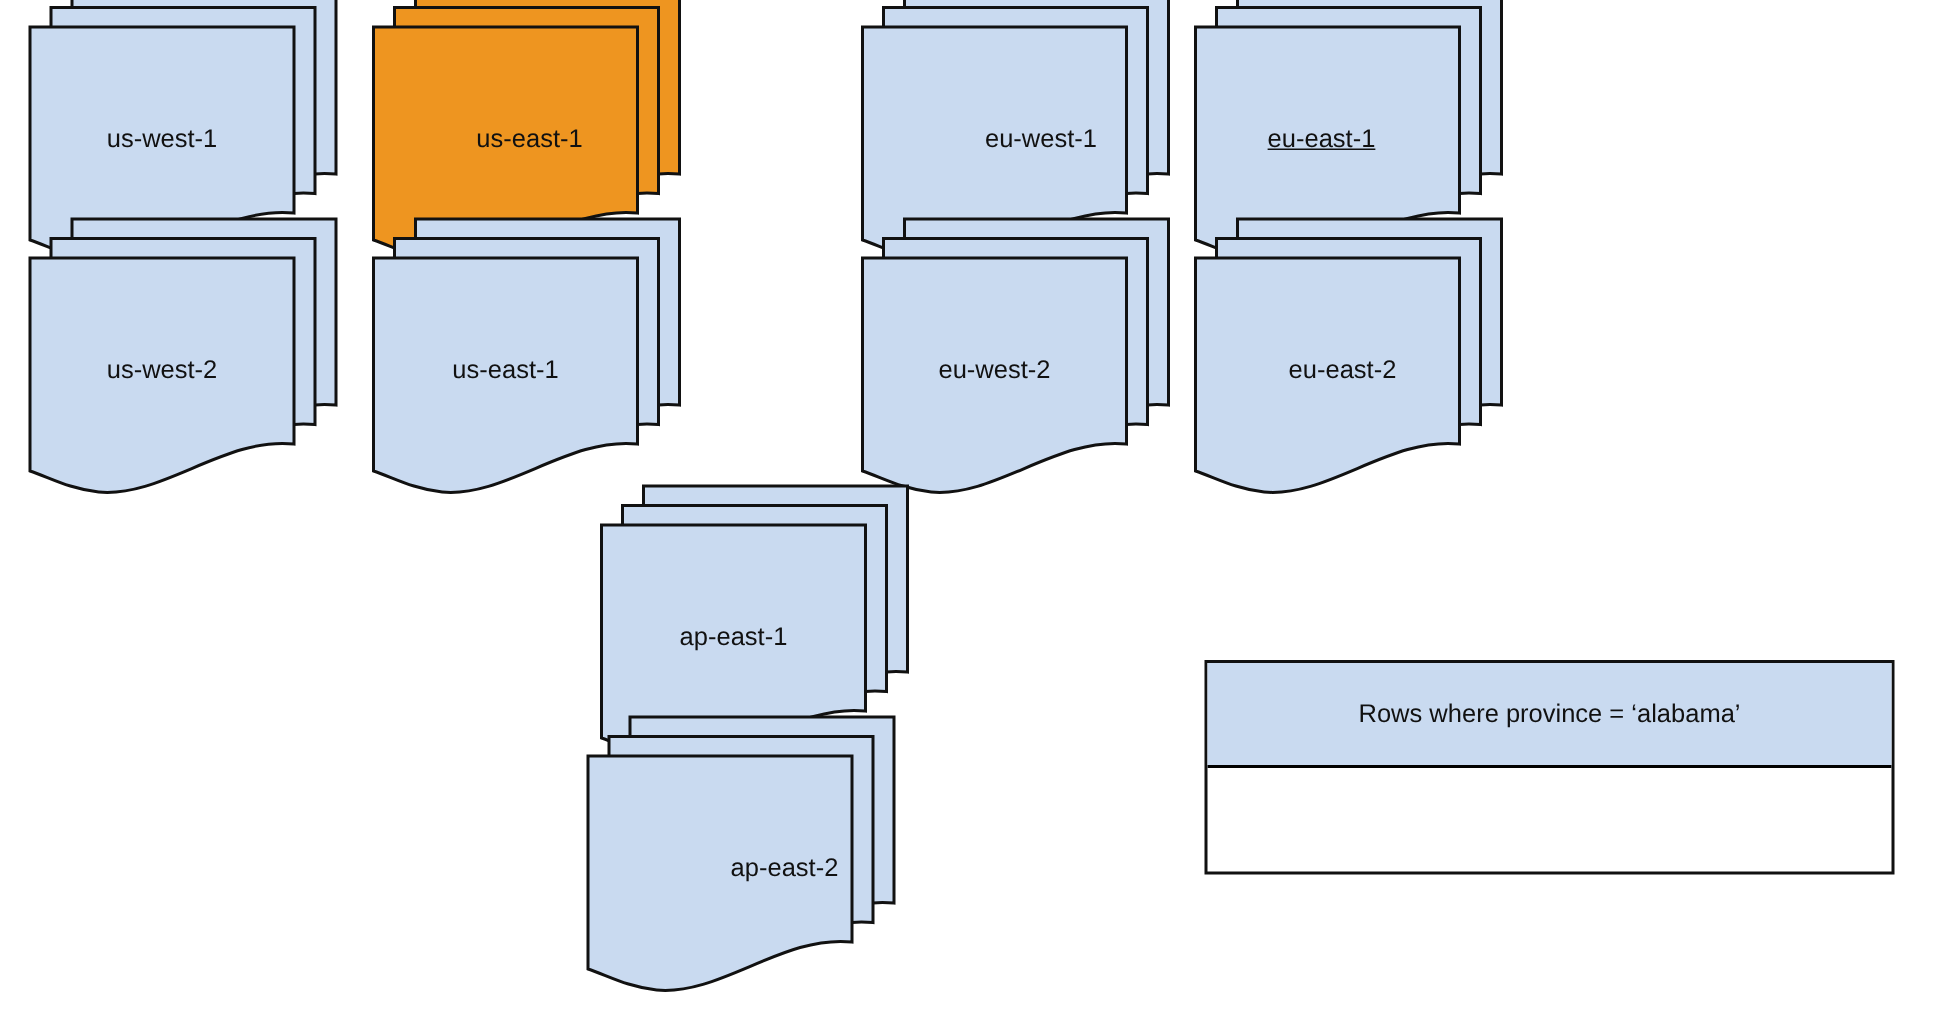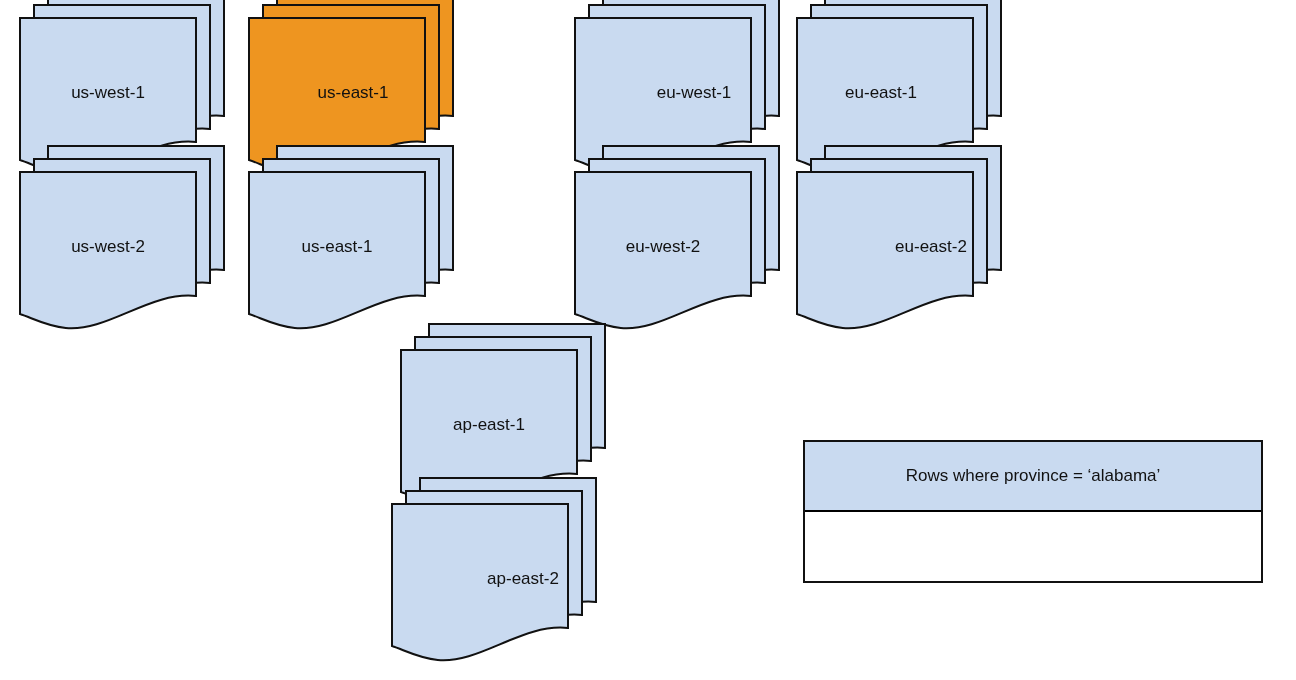--- a/index.html
+++ b/index.html
@@ -111,21 +111,21 @@
       <g transform="translate(28,0)">
         <path class="sheet" d="M 0 0 L 176 0 L 176 124 C 130.24 119 88 160 45.760000000000005 156 C 26.4 154 12.32 146 0 142 Z" fill="#C9DAF0"></path>
       </g>
       <g transform="translate(14,13)">
         <path class="sheet" d="M 0 0 L 176 0 L 176 124 C 130.24 119 88 160 45.760000000000005 156 C 26.4 154 12.32 146 0 142 Z" fill="#C9DAF0"></path>
       </g>
       <g transform="translate(0,26)">
         <path class="sheet" d="M 0 0 L 176 0 L 176 124 C 130.24 119 88 160 45.760000000000005 156 C 26.4 154 12.32 146 0 142 Z" fill="#C9DAF0"></path>
       </g>
     </svg>
-    <div class="stack-label" style="left: 797px; width: 168px; top: 83px;">eu-east-1</div>
+    <div class="stack-label" style="left: 797px; width: 168px; top: 83px; text-decoration: underline;">eu-east-1</div>
     <svg class="stack-svg" width="210" height="198" style="left: 20px; top: 146px;">
       <g transform="translate(28,0)">
         <path class="sheet" d="M 0 0 L 176 0 L 176 124 C 130.24 119 88 160 45.760000000000005 156 C 26.4 154 12.32 146 0 142 Z" fill="#C9DAF0"></path>
       </g>
       <g transform="translate(14,13)">
         <path class="sheet" d="M 0 0 L 176 0 L 176 124 C 130.24 119 88 160 45.760000000000005 156 C 26.4 154 12.32 146 0 142 Z" fill="#C9DAF0"></path>
       </g>
       <g transform="translate(0,26)">
         <path class="sheet" d="M 0 0 L 176 0 L 176 124 C 130.24 119 88 160 45.760000000000005 156 C 26.4 154 12.32 146 0 142 Z" fill="#C9DAF0"></path>
       </g>
@@ -159,21 +159,21 @@
       <g transform="translate(28,0)">
         <path class="sheet" d="M 0 0 L 176 0 L 176 124 C 130.24 119 88 160 45.760000000000005 156 C 26.4 154 12.32 146 0 142 Z" fill="#C9DAF0"></path>
       </g>
       <g transform="translate(14,13)">
         <path class="sheet" d="M 0 0 L 176 0 L 176 124 C 130.24 119 88 160 45.760000000000005 156 C 26.4 154 12.32 146 0 142 Z" fill="#C9DAF0"></path>
       </g>
       <g transform="translate(0,26)">
         <path class="sheet" d="M 0 0 L 176 0 L 176 124 C 130.24 119 88 160 45.760000000000005 156 C 26.4 154 12.32 146 0 142 Z" fill="#C9DAF0"></path>
       </g>
     </svg>
-    <div class="stack-label" style="left: 797px; width: 196px; top: 237px; padding-left: 36px;">eu-east-2</div>
+    <div class="stack-label" style="left: 797px; width: 196px; top: 237px;">eu-east-2</div>
     <svg class="stack-svg" width="210" height="198" style="left: 401px; top: 324px;">
       <g transform="translate(28,0)">
         <path class="sheet" d="M 0 0 L 176 0 L 176 124 C 130.24 119 88 160 45.760000000000005 156 C 26.4 154 12.32 146 0 142 Z" fill="#C9DAF0"></path>
       </g>
       <g transform="translate(14,13)">
         <path class="sheet" d="M 0 0 L 176 0 L 176 124 C 130.24 119 88 160 45.760000000000005 156 C 26.4 154 12.32 146 0 142 Z" fill="#C9DAF0"></path>
       </g>
       <g transform="translate(0,26)">
         <path class="sheet" d="M 0 0 L 176 0 L 176 124 C 130.24 119 88 160 45.760000000000005 156 C 26.4 154 12.32 146 0 142 Z" fill="#C9DAF0"></path>
       </g>

